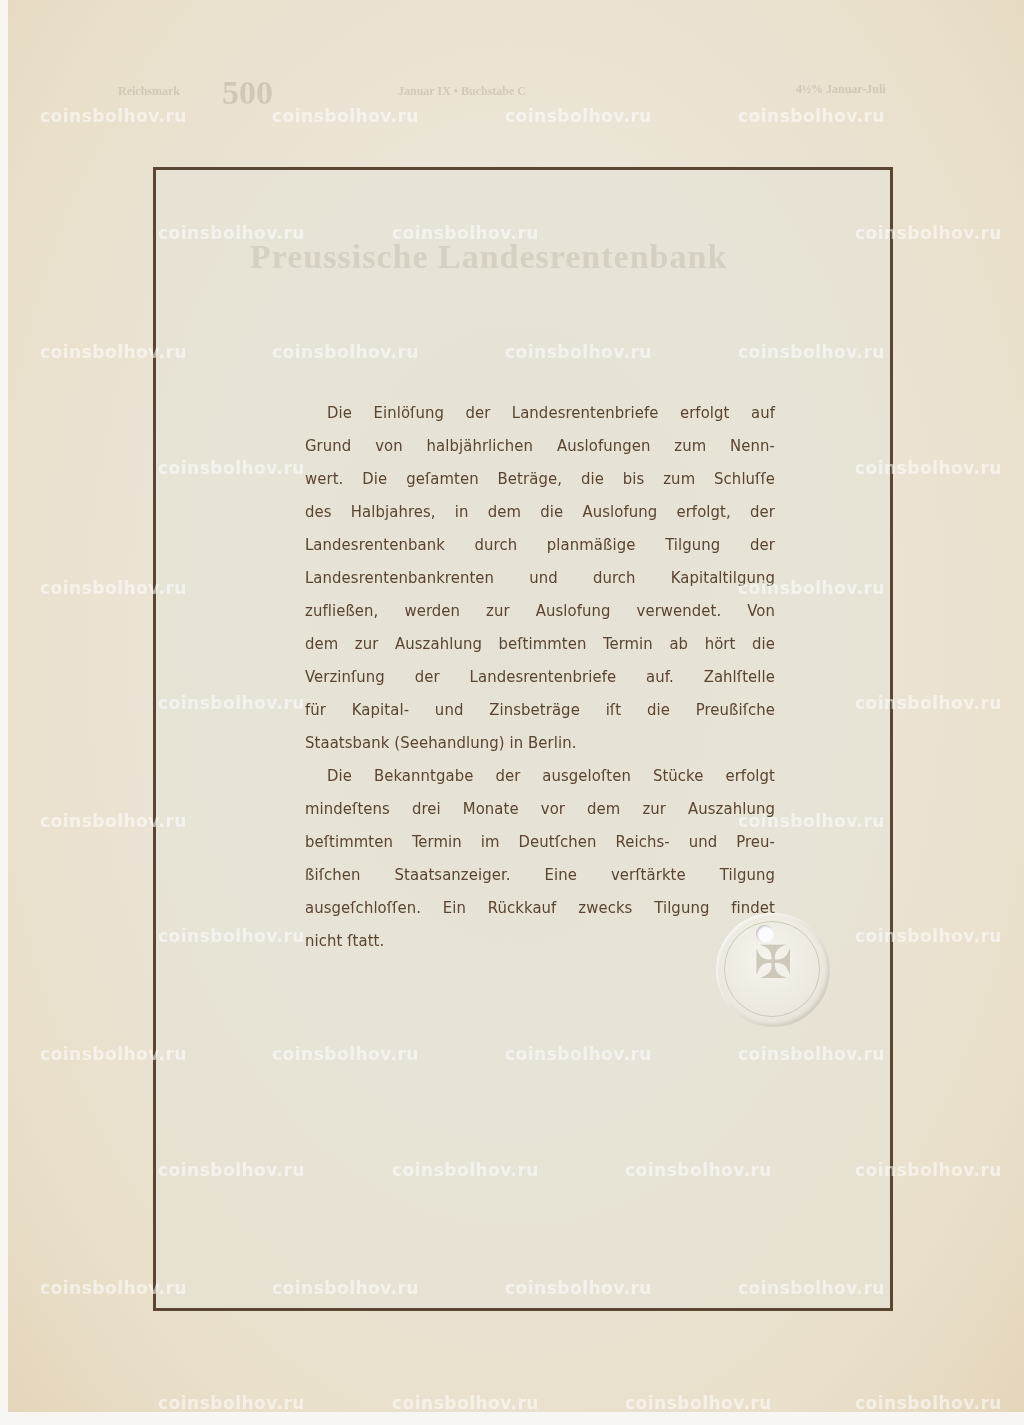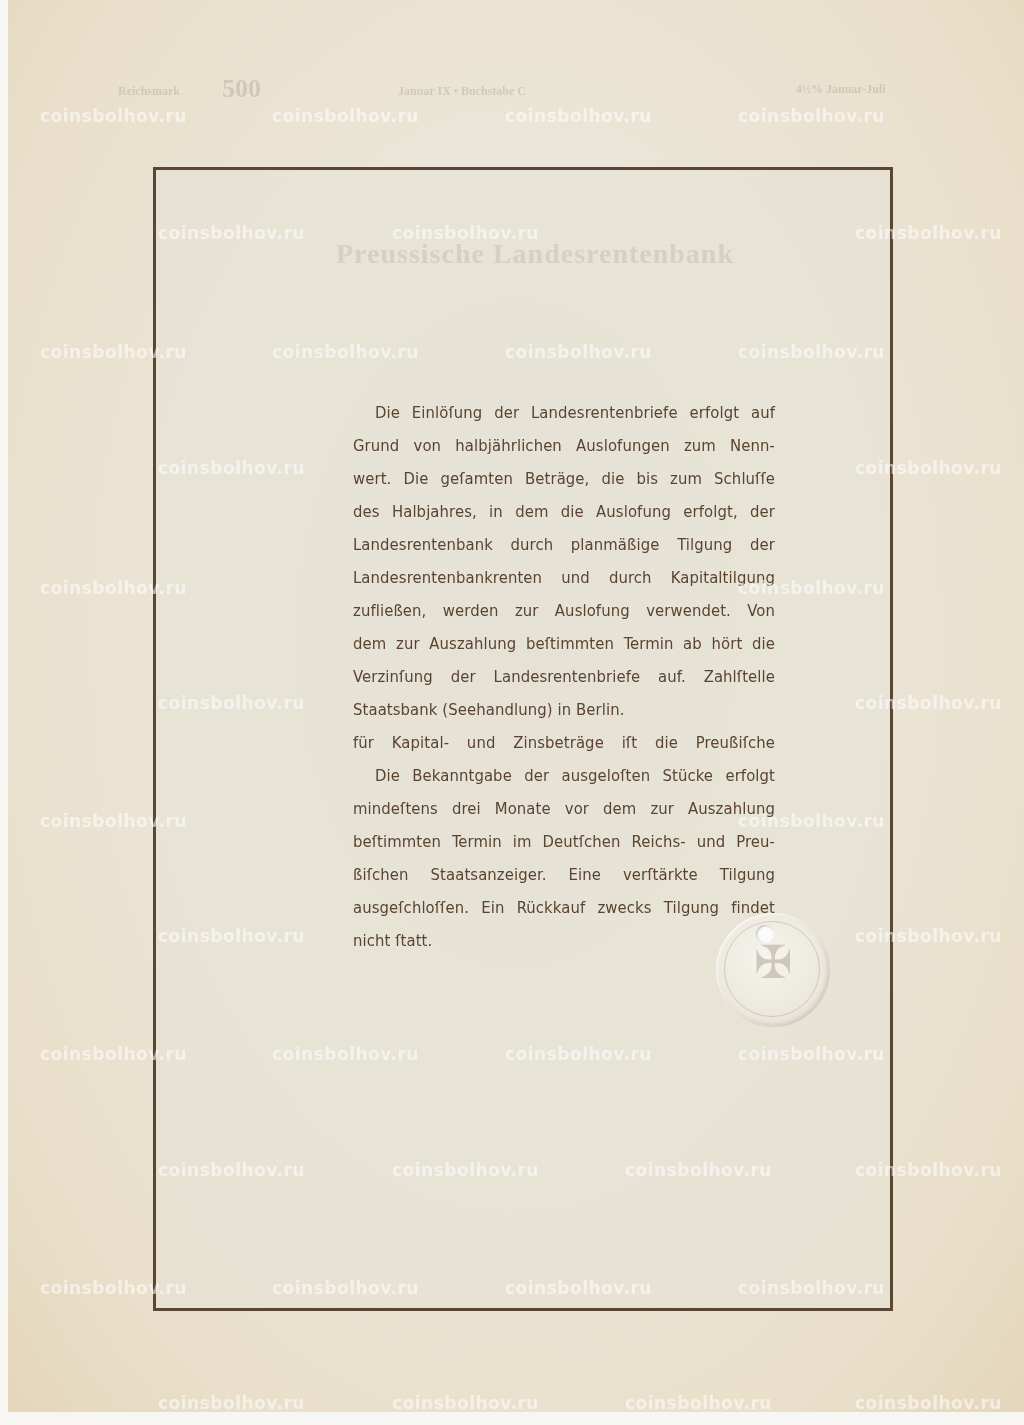--- a/index.html
+++ b/index.html
@@ -18,36 +18,36 @@
   }
   .left-strip {
     position:absolute; left:0; top:0; width:8px; height:1425px; background:#f7f6f3;
   }
   .bleed-header {
     position:absolute; top:78px; left:0; width:1024px; height:30px;
     color:rgba(120,110,95,0.22); font-family:"Liberation Serif", serif; font-weight:bold;padding-left:20px;
   }
   .bleed-header span { position:absolute; white-space:nowrap; }
   .bleed-title {
-    position:absolute; top:238px; left:250px; width:570px; text-align:center;
+    position:absolute; top:238px; left:250px; width:570px; text-align:left;
     color:rgba(120,110,95,0.16); font-family:"Liberation Serif", serif; font-weight:bold;
-    font-size:28px; letter-spacing:1px; white-space:nowrap;
+    font-size:34px; letter-spacing:1px; white-space:nowrap;
   }
   .frame {
     position:absolute; left:153px; top:167px; width:734px; height:1138px;
     border:3px solid #5a4633;
     background:rgba(228,225,214,0.55);
   }
   .body-text {
     position:absolute; left:305px; top:396px; width:470px;
     font-family:"DejaVu Sans Condensed","DejaVu Sans", sans-serif;
     font-size:16.5px; line-height:33px; color:#5a4430;
     letter-spacing:0.1px;
   }
-  .line { display:block; white-space:nowrap; text-align:justify; text-align-last:justify; height:33px;margin-left:48px; }
+  .line { display:block; white-space:nowrap; text-align:justify; text-align-last:justify; height:33px; }
   .line.last { text-align-last:left; }
   .line.indent { padding-left:22px; }
   .watermark {
     position:absolute; color:rgba(255,255,255,0.55); font-size:17px; font-weight:bold;
     white-space:nowrap; letter-spacing:0.5px; pointer-events:none;
   }
   .seal {
     position:absolute; left:716px; top:913px; width:114px; height:114px; border-radius:50%;
     background:radial-gradient(circle at 45% 40%, #f6f4ee 0%, #ece8de 60%, #e2ddcf 100%);
     box-shadow: inset 1px 1px 3px rgba(255,255,255,0.9), inset -2px -2px 4px rgba(150,140,120,0.35);
@@ -68,42 +68,42 @@
 </head>
 <body>
 
 <div class="left-strip"></div>
 <div class="page">
 </div>
 <div class="page-bottom-strip"></div>
 
 <div class="bleed-header">
   <span style="left:118px; top:6px; font-size:12px;">Reichsmark</span>
-  <span style="left:222px; top:-4px; font-size:26px;">500</span>
+  <span style="left:222px; top:-4px; font-size:34px;">500</span>
   <span style="left:398px; top:6px; font-size:12px;">Januar IX • Buchstabe C</span>
   <span style="left:748px; top:4px; font-size:12px;margin-left:48px;">4½% Januar-Juli</span>
 </div>
 
 <div class="frame"></div>
 
 <div class="bleed-title">Preussische Landesrentenbank</div>
 
 <div class="body-text">
   <div>
     <span class="line indent">Die Einlöſung der Landesrentenbriefe erfolgt auf</span>
     <span class="line">Grund von halbjährlichen Auslofungen zum Nenn-</span>
     <span class="line">wert.  Die geſamten Beträge, die bis zum Schluſſe</span>
     <span class="line">des Halbjahres, in dem die Auslofung erfolgt, der</span>
     <span class="line">Landesrentenbank durch planmäßige Tilgung der</span>
     <span class="line">Landesrentenbankrenten und durch Kapitaltilgung</span>
     <span class="line">zufließen, werden zur Auslofung verwendet. Von</span>
     <span class="line">dem zur Auszahlung beſtimmten Termin ab hört die</span>
     <span class="line">Verzinſung der Landesrentenbriefe auf.  Zahlſtelle</span>
+    <span class="line">für Kapital- und Zinsbeträge iſt die Preußiſche</span>
     <span class="line last">Staatsbank (Seehandlung) in Berlin.</span>
-    <span class="line">für Kapital- und Zinsbeträge iſt die Preußiſche</span>
   </div>
   <div>
     <span class="line indent">Die Bekanntgabe der ausgeloſten Stücke erfolgt</span>
     <span class="line">mindeſtens drei Monate vor dem zur Auszahlung</span>
     <span class="line">beſtimmten Termin im Deutſchen Reichs- und Preu-</span>
     <span class="line">ßiſchen Staatsanzeiger.  Eine verſtärkte Tilgung</span>
     <span class="line">ausgeſchloſſen. Ein Rückkauf zwecks Tilgung findet</span>
     <span class="line last">nicht ſtatt.</span>
   </div>
 </div>

